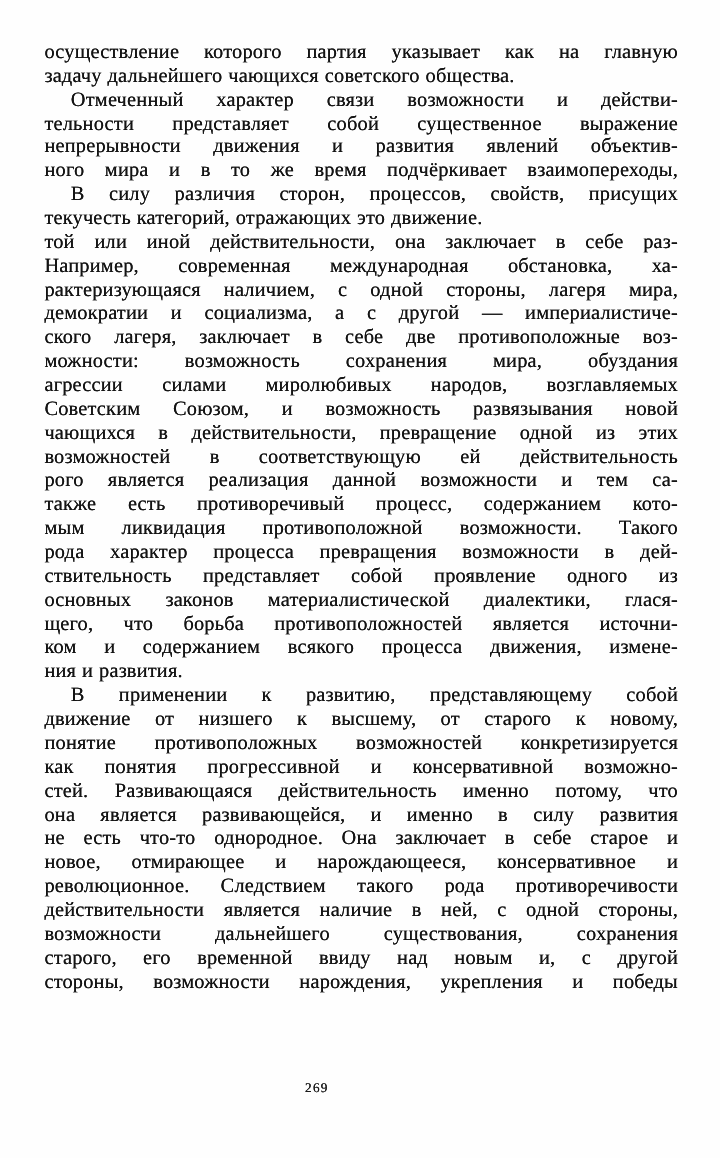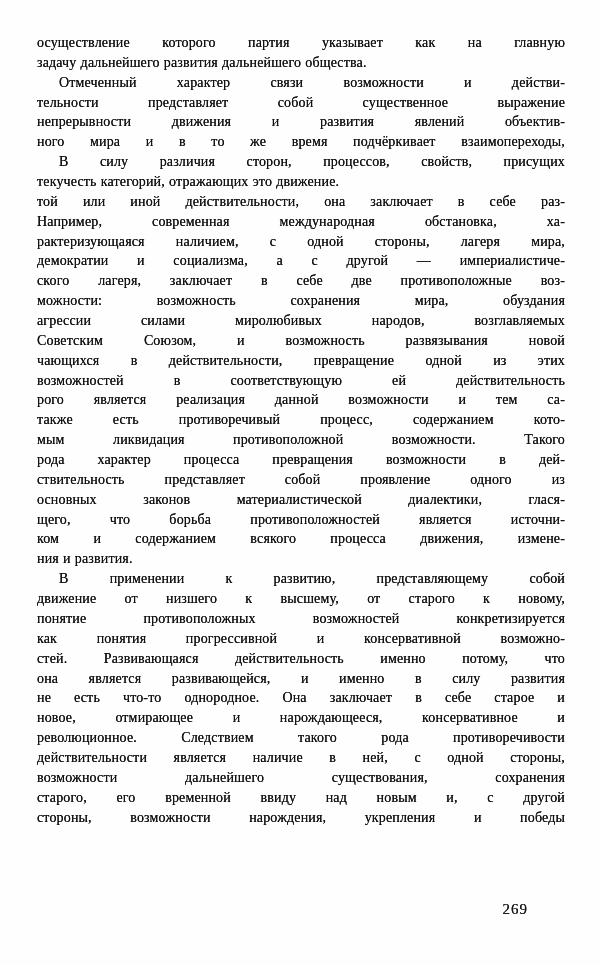--- a/index.html
+++ b/index.html
@@ -18,21 +18,21 @@
     color: #141414;
     overflow: hidden;
   }
   .text-block {
     position: absolute;
     left: 37px;
     top: 33px;
     width: 528px;
   }
   .line {
-    font-size: 14px;
+    font-size: 17px;
     line-height: 19.86px;
     height: 19.86px;
     text-align: justify;
     text-align-last: justify;
     letter-spacing: 0.15px;
     word-spacing: 0.5px;
     text-shadow: 0 0 0.45px currentColor; 
     white-space: nowrap;
   }
   .line.indent {
@@ -40,34 +40,34 @@
   }
   .line.last {
     text-align: left;
     text-align-last: left;
   }
   .page-number {
     position: absolute;
     top: 901px;
     left: 0;
     width: 528px;
-    text-align: right;
-    font-size: 15px;
+    text-align: center;
+    font-size: 11px;
     letter-spacing: 1px;
     color: #1a1a1a;
     text-shadow: 0 0 0.4px currentColor;
   }
 </style>
 </head>
 <body>
 
 <div class="page">
   <div class="text-block">
       <div class="line">осуществление которого партия указывает как на главную</div>
-      <div class="line last">задачу дальнейшего развития дальнейшего общества.</div>
+      <div class="line last">задачу дальнейшего чающихся советского общества.</div>
       <div class="line indent">Отмеченный характер связи возможности и действи-</div>
       <div class="line">тельности представляет собой существенное выражение</div>
       <div class="line">непрерывности движения и развития явлений объектив-</div>
       <div class="line">ного мира и в то же время подчёркивает взаимопереходы,</div>
       <div class="line indent">В силу различия сторон, процессов, свойств, присущих</div>
       <div class="line last">текучесть категорий, отражающих это движение.</div>
       <div class="line">той или иной действительности, она заключает в себе раз-</div>
       <div class="line">Например, современная международная обстановка, ха-</div>
       <div class="line">рактеризующаяся наличием, с одной стороны, лагеря мира,</div>
       <div class="line">демократии и социализма, а с другой — империалистиче-</div>

